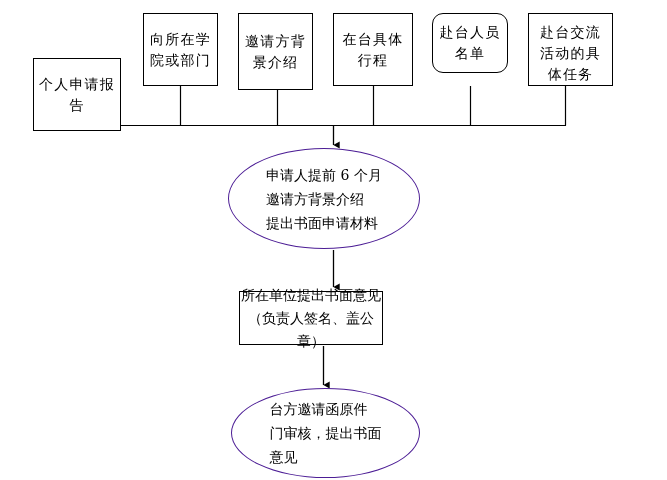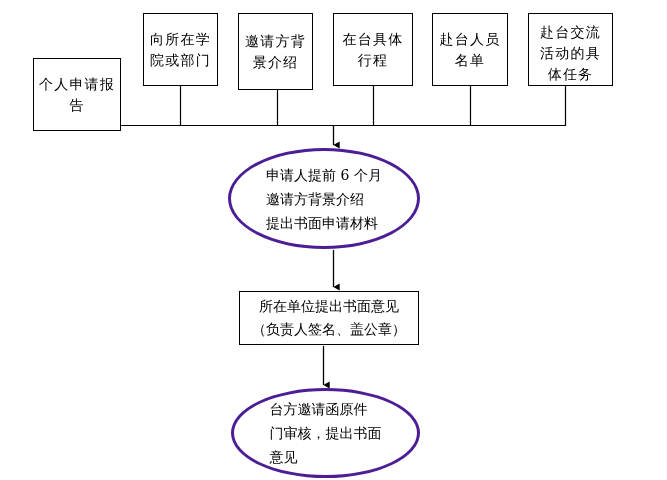--- a/index.html
+++ b/index.html
@@ -51,21 +51,21 @@
   .proc-box {
     border: 1px solid #000000;
     background: #ffffff;
   }
   .proc-box .txt {
     font-size: 14px;
     line-height: 23px;
     white-space: pre-wrap;
   }
   .ellipse {
-    border: 3px solid #4c1d95;
+    border: 1px solid #4c1d95;
     border-radius: 50%;
     background: #ffffff;
   }
   .ellipse .txt {
     font-size: 14px;
     line-height: 24px;
     white-space: pre-wrap;
   }
   .ellipse .inner {
     display: block;
@@ -112,33 +112,33 @@
   </div>
 
   <div class="node doc-box" style="left:238px; top:13px; width:75px; height:77px;">
     <span class="txt">邀请方背景介绍</span>
   </div>
 
   <div class="node doc-box" style="left:333px; top:13px; width:80px; height:73px;justify-content:flex-end;">
     <span class="txt">在台具体行程</span>
   </div>
 
-  <div class="node doc-box" style="left:432px; top:13px; width:76px; height:73px;">
+  <div class="node doc-box" style="left:432px; top:13px; width:76px; height:60px;border-radius:11px;">
     <span class="txt">赴台人员名单</span>
   </div>
 
   <div class="node doc-box" style="left:528px; top:13px; width:85px; height:73px;align-items:flex-end;">
     <span class="txt">赴台交流活动的具体任务</span>
   </div>
 
   <div class="node ellipse" style="left:228px; top:148px; width:192px; height:101px;">
     <span class="txt inner"><span>申请人提前 </span><span class="num">6</span><span> 个月</span><br><span>邀请方背景介绍</span><br><span>提出书面申请材料</span></span>
   </div>
 
-  <div class="node proc-box" style="left:239px; top:291px; width:180px; height:54px;">
+  <div class="node proc-box" style="left:239px; top:291px; width:144px; height:54px;">
     <span class="txt"><span>所在单位提出书面意见</span><br><span>（负责人签名、盖公章）</span></span>
   </div>
 
   <div class="node ellipse" style="left:231px; top:388px; width:189px; height:90px;">
     <span class="txt inner"><span>台方邀请函原件</span><br><span>门审核，提出书面</span><br><span>意见</span></span>
   </div>
 
 </div>
 
 </body></html>

